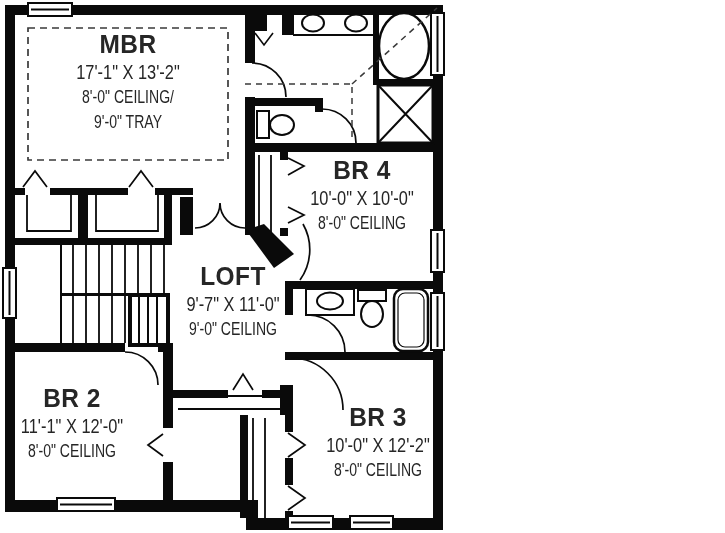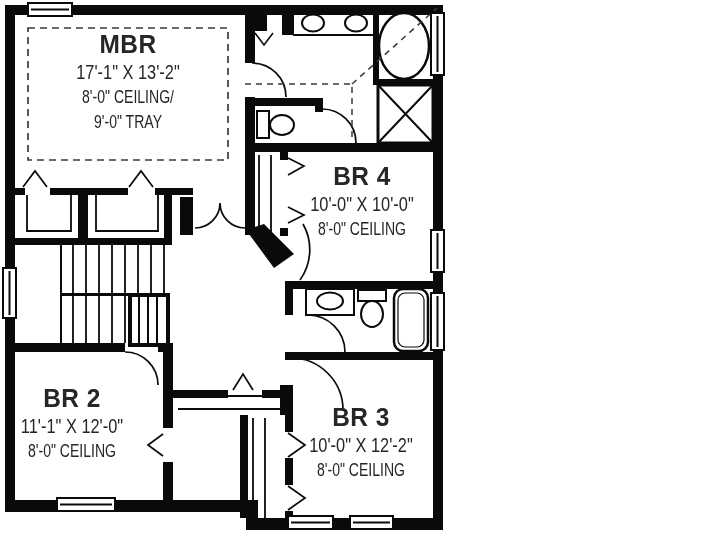--- a/index.html
+++ b/index.html
@@ -201,32 +201,37 @@
   </g>
 </svg>
 
 <div class="room-label" style="left:128px;top:30px">
   <div class="rname">MBR</div>
   <div class="rdim">17'-1" X 13'-2"</div>
   <div class="rceil">8'-0" CEILING/</div>
   <div class="rceil">9'-0" TRAY</div>
 </div>
 
-<div class="room-label" style="left:362px;top:162px">
+<div class="room-label" style="left:362px;top:156px">
   <div class="rname">BR 4</div>
   <div class="rdim">10'-0" X 10'-0"</div>
   <div class="rceil">8'-0" CEILING</div>
 </div>
 
+<div class="room-label" style="left:233px;top:262px">
+  <div class="rname">LOFT</div>
+  <div class="rdim">9'-7" X 11'-0"</div>
+  <div class="rceil">9'-0" CEILING</div>
+</div>
 
 <div class="room-label" style="left:72px;top:384px">
   <div class="rname">BR 2</div>
   <div class="rdim">11'-1" X 12'-0"</div>
   <div class="rceil">8'-0" CEILING</div>
 </div>
 
-<div class="room-label" style="left:361px;top:403px">
+<div class="room-label" style="left:378px;top:403px">
   <div class="rname">BR 3</div>
   <div class="rdim">10'-0" X 12'-2"</div>
   <div class="rceil">8'-0" CEILING</div>
 </div>
 
 </div>
 
 </body></html>

